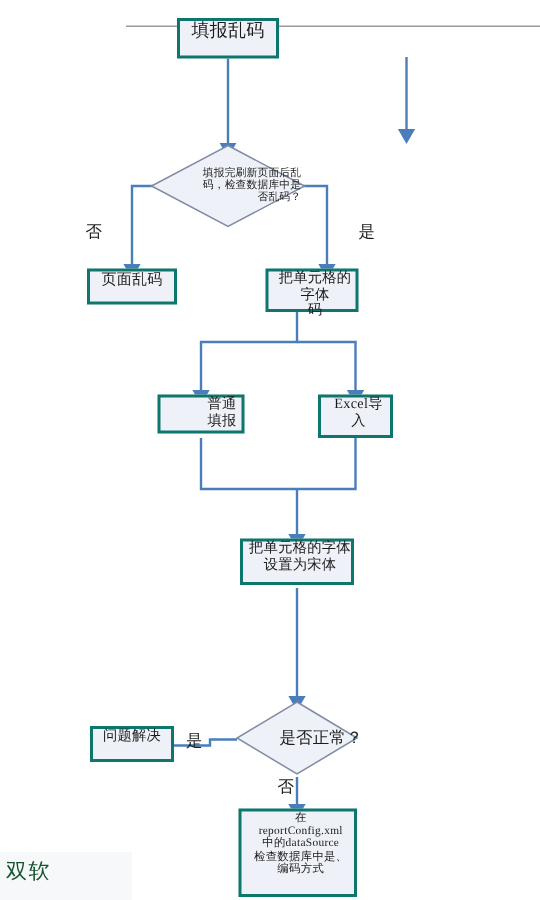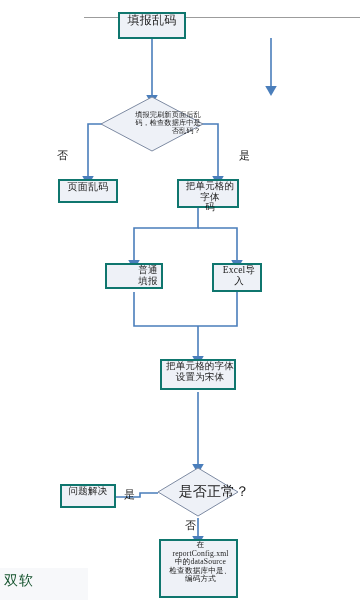--- a/index.html
+++ b/index.html
@@ -206,21 +206,21 @@
     <span>
       <span style="display:block">把单元格的字体</span>
       <span style="display:block">设置为宋体</span>
     </span>
   </div>
 
   <div class="diamond-wrap" style="left:157px; top:467px; width:82px; height:50px;">
     <svg width="82" height="50" viewBox="0 0 82 50" xmlns="http://www.w3.org/2000/svg">
       <polygon points="41,1 81,25 41,49 1,25" fill="#eef1f7" stroke="#7e8ba3" stroke-width="1"></polygon>
     </svg>
-    <div class="diamond-label" style="font-size:14px;">是否正常？</div>
+    <div class="diamond-label" style="font-size:11px;">是否正常？</div>
   </div>
 
   <div class="edge-label" style="left:124px; top:489px; font-size:11px;">是</div>
 
   <div class="edge-label" style="left:185px; top:520px; font-size:11px;">否</div>
 
   <div class="node" style="left:40px; top:484px; width:56px; height:24px; font-size:9.5px;margin-left:20px;">
     <span>问题解决</span>
   </div>
 

